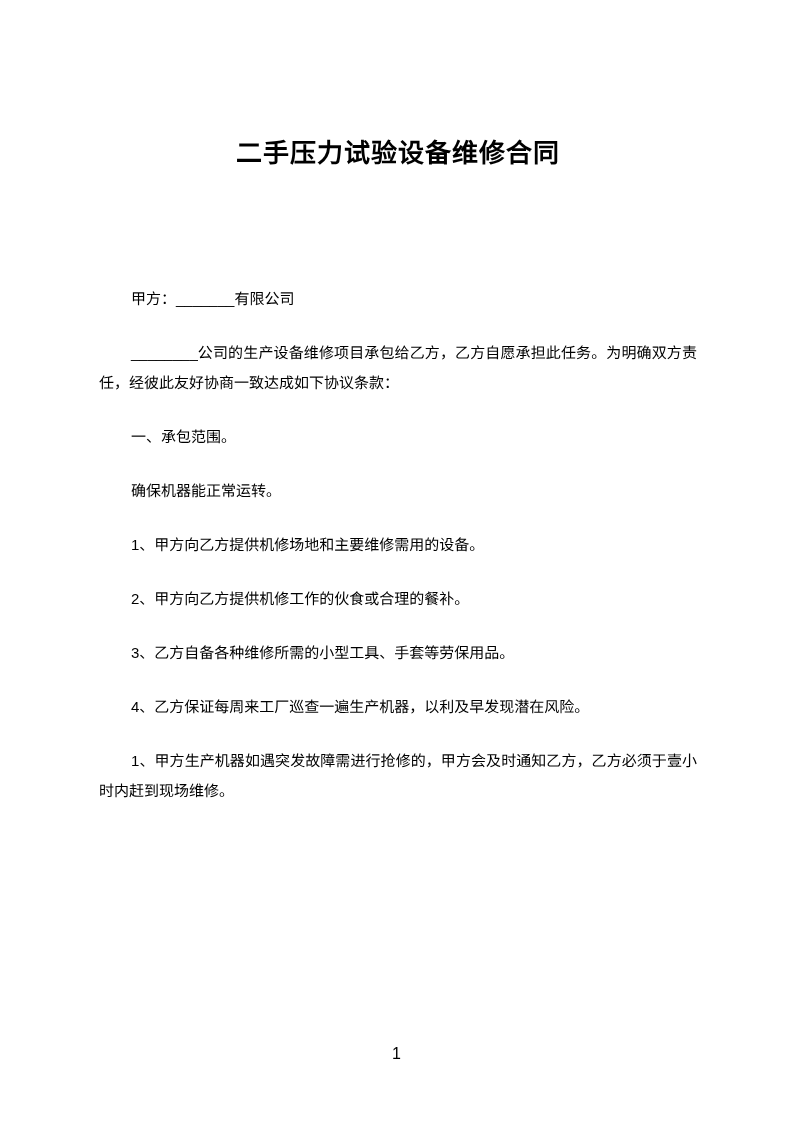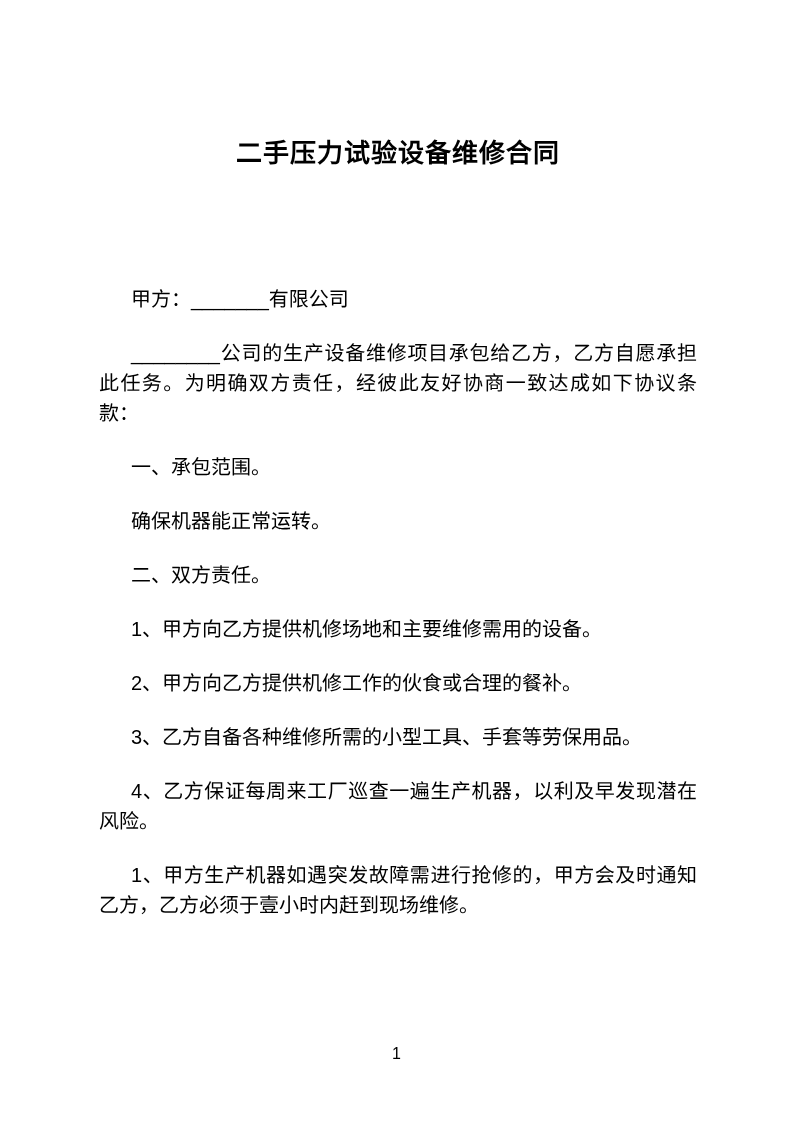--- a/index.html
+++ b/index.html
@@ -22,21 +22,21 @@
   .doc-title {
     margin: 0 0 111px 0;
     font-size: 26px;
     font-weight: bold;
     line-height: 40px;
     text-align: center;
     letter-spacing: 1px;
   }
   .para {
     margin: 0 0 24px 0;
-    font-size: 20px;
+    font-size: 15px;
     line-height: 30px;
     text-indent: 32px;
     text-align: justify;
     word-break: break-all;
   }
   .page-footer {
     position: absolute;
     left: 0;
     right: 0;
     bottom: 58px;
@@ -54,21 +54,20 @@
 
   <p class="para">甲方：_______有限公司</p>
 
 
   <p class="para">________公司的生产设备维修项目承包给乙方，乙方自愿承担此任务。为明确双方责任，经彼此友好协商一致达成如下协议条款：</p>
 
   <p class="para">一、承包范围。</p>
 
   <p class="para">确保机器能正常运转。</p>
 
-  <p class="para">二、双方责任。</p>
 
   <p class="para">1、甲方向乙方提供机修场地和主要维修需用的设备。</p>
 
   <p class="para">2、甲方向乙方提供机修工作的伙食或合理的餐补。</p>
 
   <p class="para">3、乙方自备各种维修所需的小型工具、手套等劳保用品。</p>
 
   <p class="para">4、乙方保证每周来工厂巡查一遍生产机器，以利及早发现潜在风险。</p>
 
 

